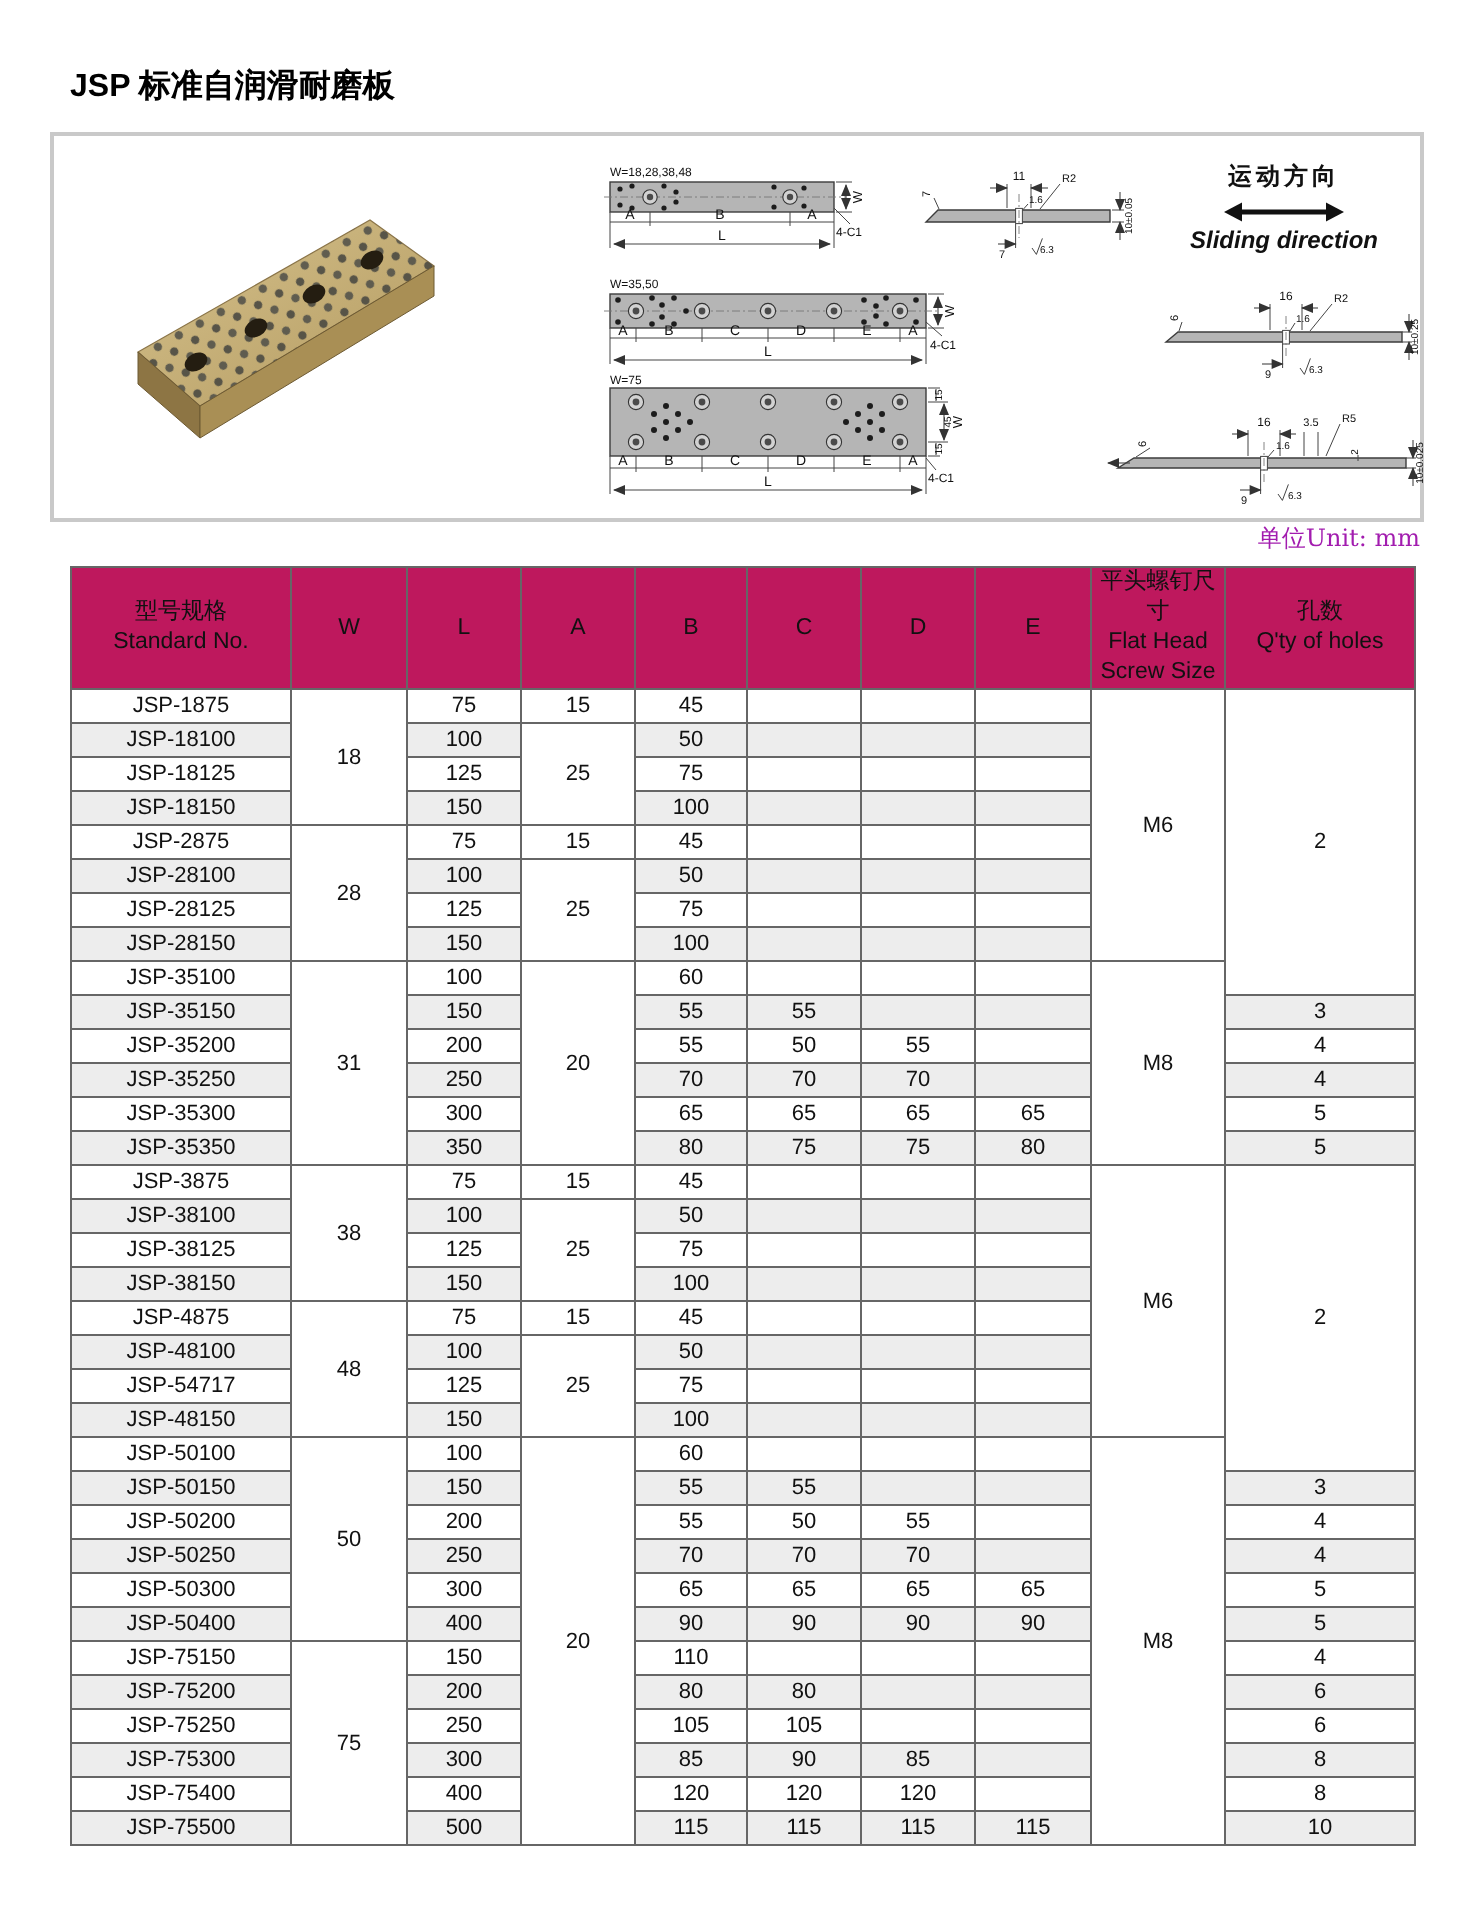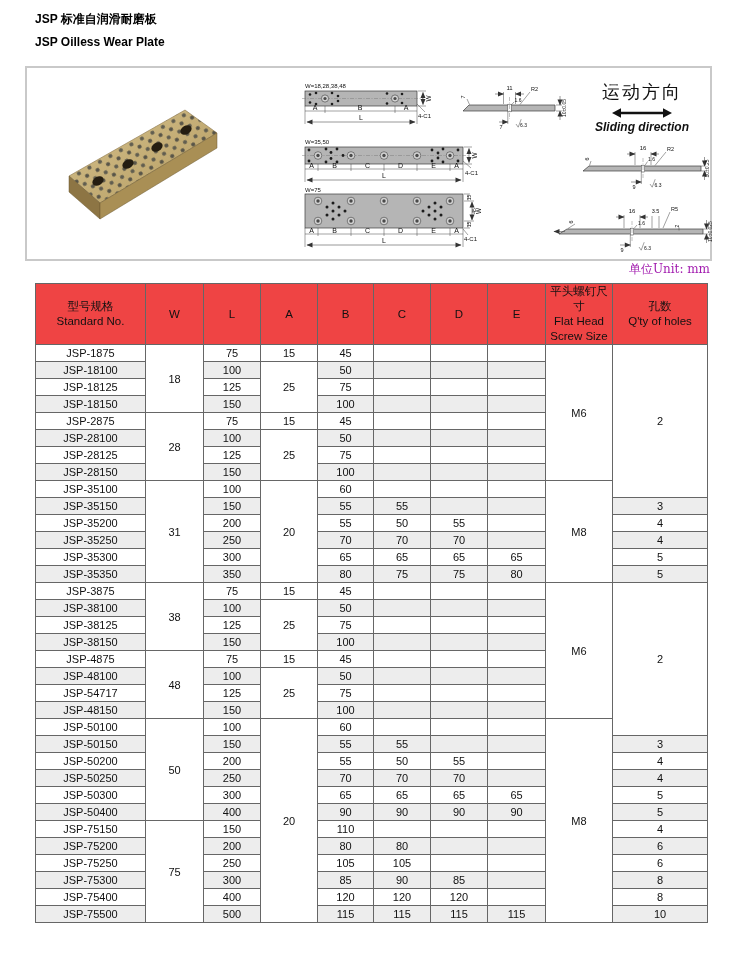--- a/index.html
+++ b/index.html
@@ -1,47 +1,47 @@
 <!DOCTYPE html>
 <html><head>
 <meta charset="utf-8">
 <style>
   html,body{margin:0;padding:0;}
   body{width:740px;height:956px;position:relative;background:#fff;
        font-family:"Liberation Sans","DejaVu Sans",sans-serif;color:#111;}
   .title-block{position:absolute;left:35px;top:8px;}
-  .title-line{font-size:12px;font-weight:bold;line-height:23px;color:#000;}
+  .title-line{font-size:16px;font-weight:bold;line-height:23px;color:#000;margin-top:24px;}
   .fig{position:absolute;left:25px;top:66px;width:683px;height:191px;
        border:2px solid #c9c9c9;background:#fff;}
   .fig svg{position:absolute;overflow:visible;}
   .unit-note{position:absolute;top:261px;right:30px;font-family:"DejaVu Serif",serif;
        font-size:12px;color:#a21caf;}
   
   svg text{font-family:"Liberation Sans","DejaVu Sans",sans-serif;fill:#111;}
   .t6{font-size:6px;} .t65{font-size:6.5px;} .t7{font-size:7px;}
   .t5{font-size:5px;} .t55{font-size:5.5px;}
   .bar{fill:#b5b5b5;stroke:#3c3c3c;stroke-width:0.7;}
   .plate{fill:#b5b5b5;stroke:#3c3c3c;stroke-width:0.7;}
   .cl{stroke:#777;stroke-width:0.45;stroke-dasharray:4 1.5 1 1.5;fill:none;}
   .dot{fill:#1c1c1c;}
   .dl{stroke:#444;stroke-width:0.5;fill:none;}
   .dim{stroke:#444;stroke-width:0.55;fill:none;}
   .sh1{fill:#d2d2d2;stroke:#333;stroke-width:0.55;}
   .sh2{fill:#4a4a4a;}
   .groove{fill:#fff;stroke:#444;stroke-width:0.5;}
   .sliding{position:absolute;left:548px;top:12px;width:134px;text-align:center;}
-  .sliding .s-zh{font-size:18px;font-weight:normal;letter-spacing:2px;}
+  .sliding .s-zh{font-size:12px;font-weight:bold;letter-spacing:2px;}
   .sliding .s-en{font-size:12px;font-weight:bold;font-style:italic;}
   .sliding svg{position:static;display:block;margin:3px auto 1px auto;}
   
   table.spec{position:absolute;left:35px;top:283px;width:672px;
        border-collapse:collapse;table-layout:fixed;font-size:11px;}
   table.spec th,table.spec td{border:1px solid #666;text-align:center;
        vertical-align:middle;padding:0;overflow:hidden;}
-  table.spec thead th{background:#ef4444;height:50px;font-weight:normal;
+  table.spec thead th{background:#be185d;height:50px;font-weight:normal;
        font-size:11.5px;line-height:15px;}
   table.spec tbody td{height:16px;line-height:16px;background:#fff;}
   table.spec tbody tr.alt td:not(.merged){background:#ededed;}
 </style>
 </head>
 <body>
 
 <svg width="0" height="0" style="position:absolute" aria-hidden="true">
   <defs>
     <marker id="arw" markerWidth="8" markerHeight="8" refX="6" refY="3.5" orient="auto-start-reverse" markerUnits="userSpaceOnUse">

